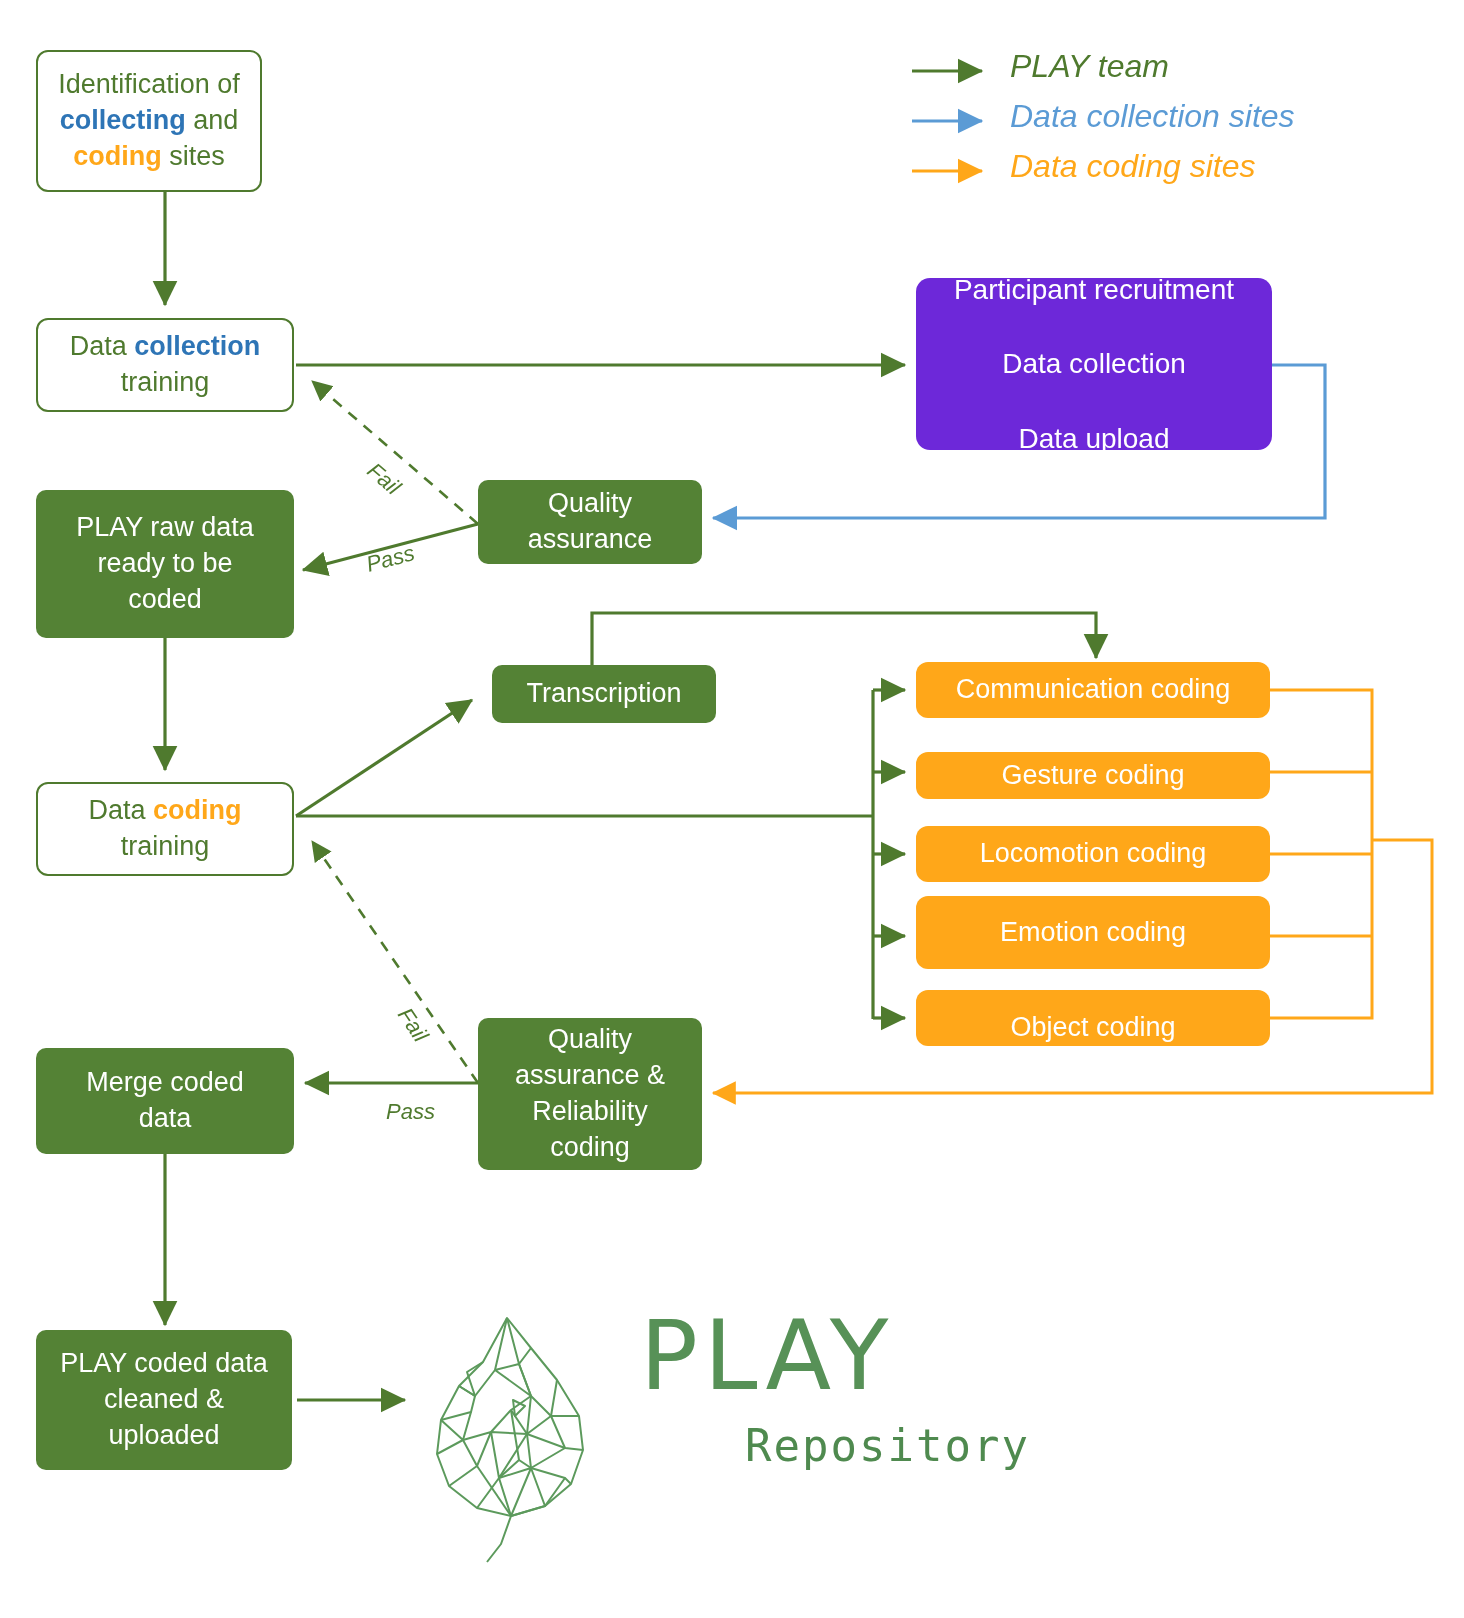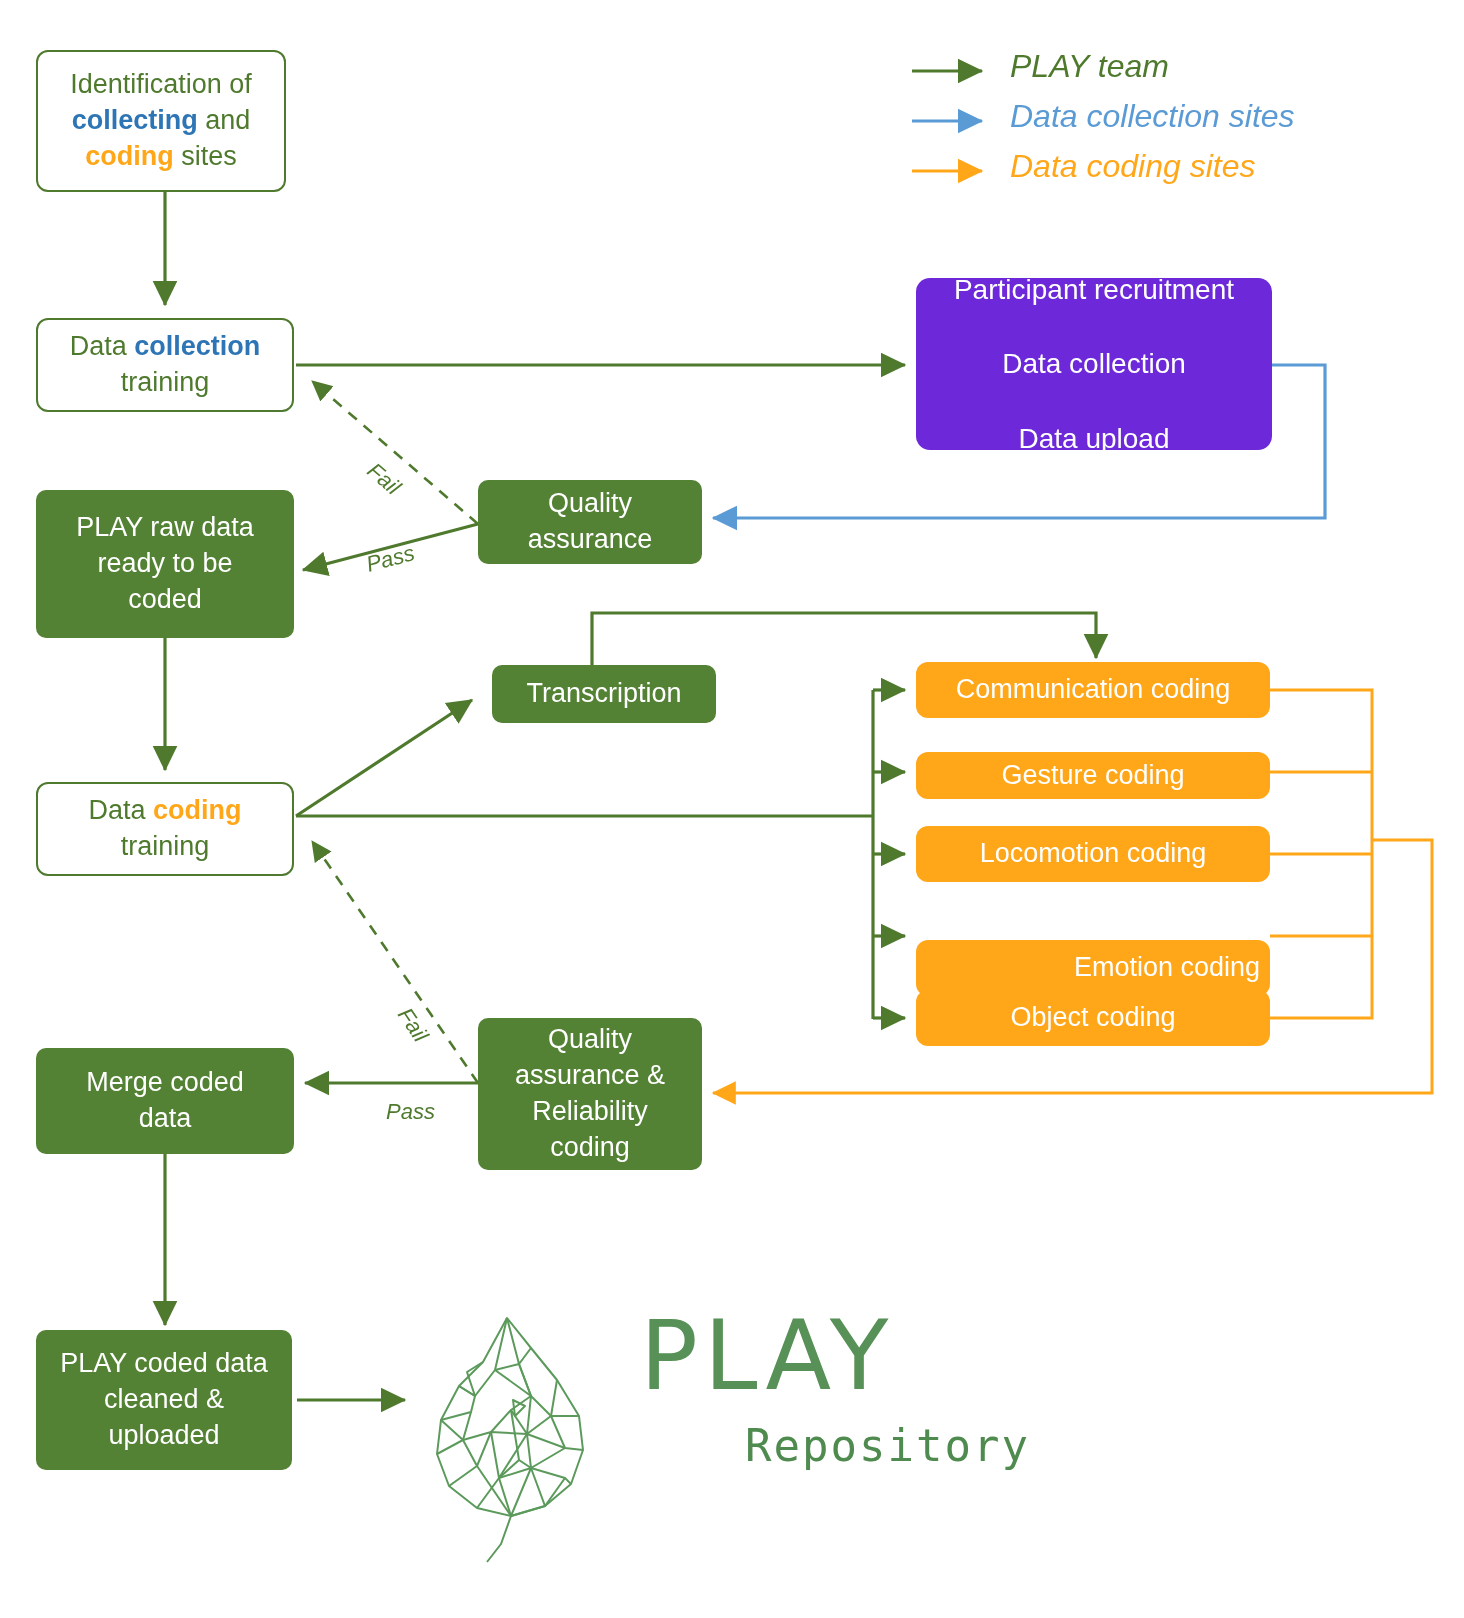--- a/index.html
+++ b/index.html
@@ -104,21 +104,21 @@
 
     <g fill="none" stroke="#FFA719" stroke-width="3">
       <path d="M1270,690 L1372,690 L1372,1018 L1270,1018"></path>
       <path d="M1270,772 L1372,772"></path>
       <path d="M1270,854 L1372,854"></path>
       <path d="M1270,936 L1372,936"></path>
       <path d="M1372,840 L1432,840 L1432,1093 L713,1093" marker-end="url(#ahO)"></path>
     </g>
   </svg>
 
-  <div class="node box-outline" style="left:36px;top:50px;width:250px;height:142px;">
+  <div class="node box-outline" style="left:36px;top:50px;width:226px;height:142px;">
     <span class="lbl">
       <span>Identification of</span><br>
       <span class="t-blue">collecting</span><span> and</span><br>
       <span class="t-orange">coding</span><span> sites</span>
     </span>
   </div>
 
   <div class="node box-outline" style="left:36px;top:318px;width:258px;height:94px;">
     <span class="lbl">
       <span>Data </span><span class="t-blue">collection</span><br>
@@ -162,24 +162,24 @@
 
   <div class="node box-orange" style="left:916px;top:662px;width:354px;height:56px;">
     <span class="lbl">Communication coding</span>
   </div>
   <div class="node box-orange" style="left:916px;top:744px;width:354px;height:47px;margin-top:8px;">
     <span class="lbl">Gesture coding</span>
   </div>
   <div class="node box-orange" style="left:916px;top:826px;width:354px;height:56px;">
     <span class="lbl">Locomotion coding</span>
   </div>
-  <div class="node box-orange" style="left:916px;top:940px;width:354px;height:56px;text-align:right;">
+  <div class="node box-orange" style="left:916px;top:896px;width:354px;height:73px;">
     <span class="lbl">Emotion coding</span>
   </div>
-  <div class="node box-orange" style="left:916px;top:990px;width:354px;height:56px;">
+  <div class="node box-orange" style="left:916px;top:990px;width:354px;height:56px;align-items:flex-end;">
     <span class="lbl">Object coding</span>
   </div>
 
   <div class="node box-green" style="left:478px;top:1018px;width:224px;height:152px;">
     <span class="lbl">
       <span>Quality</span><br>
       <span>assurance &amp;</span><br>
       <span>Reliability</span><br>
       <span>coding</span>
     </span>

